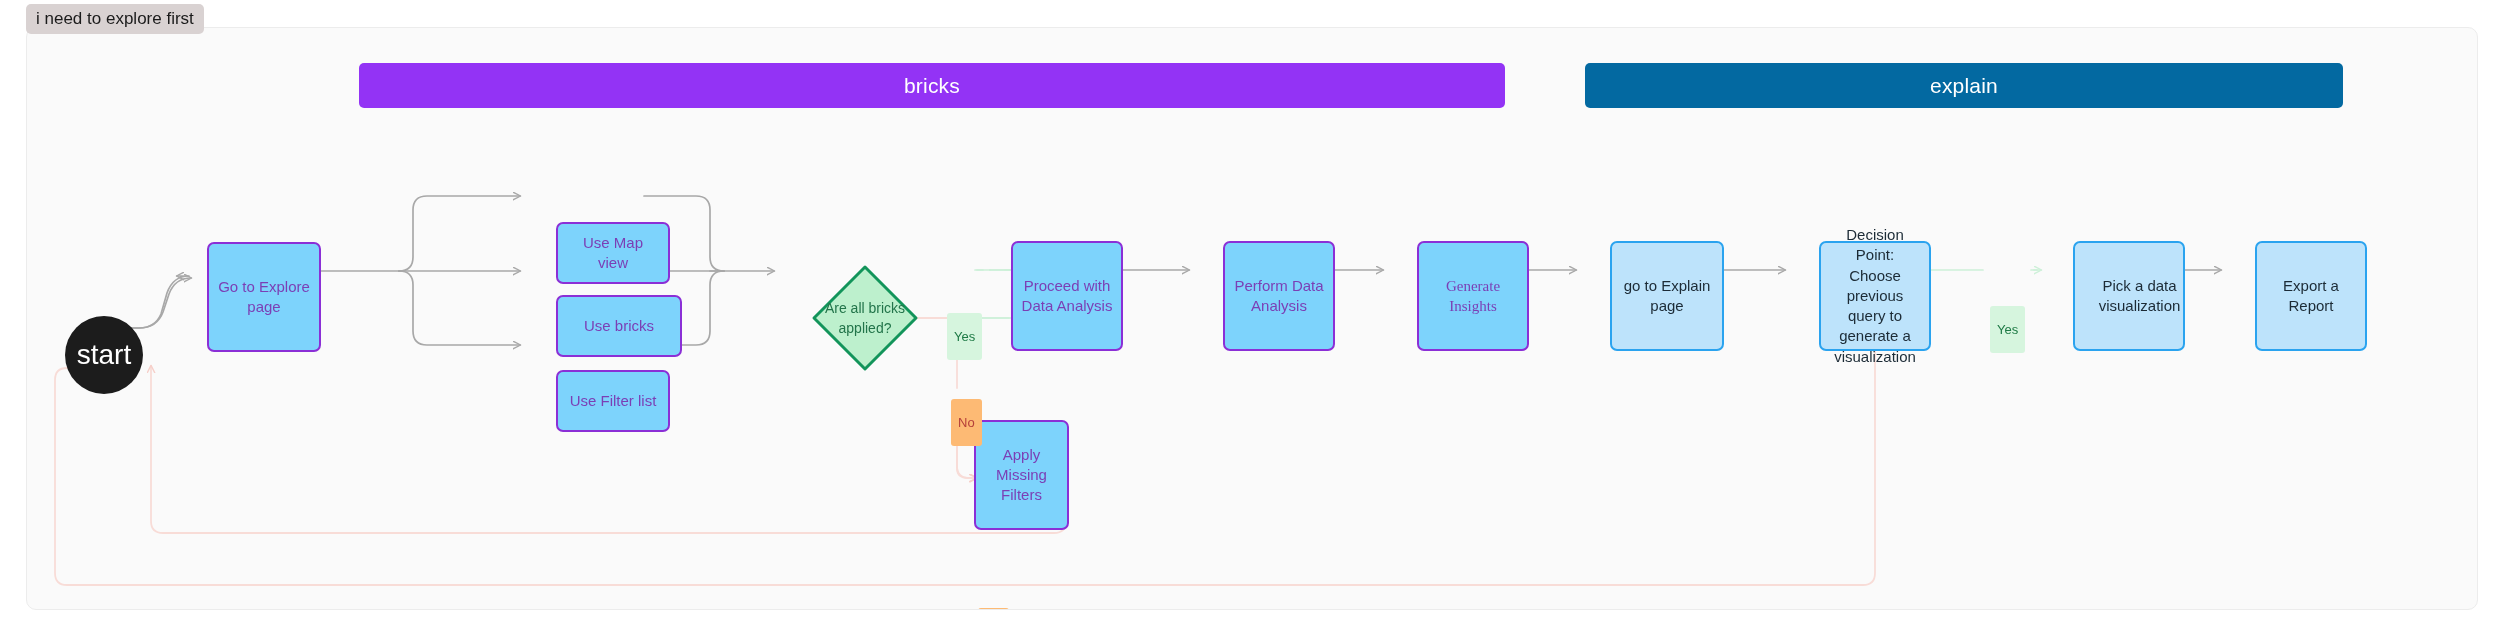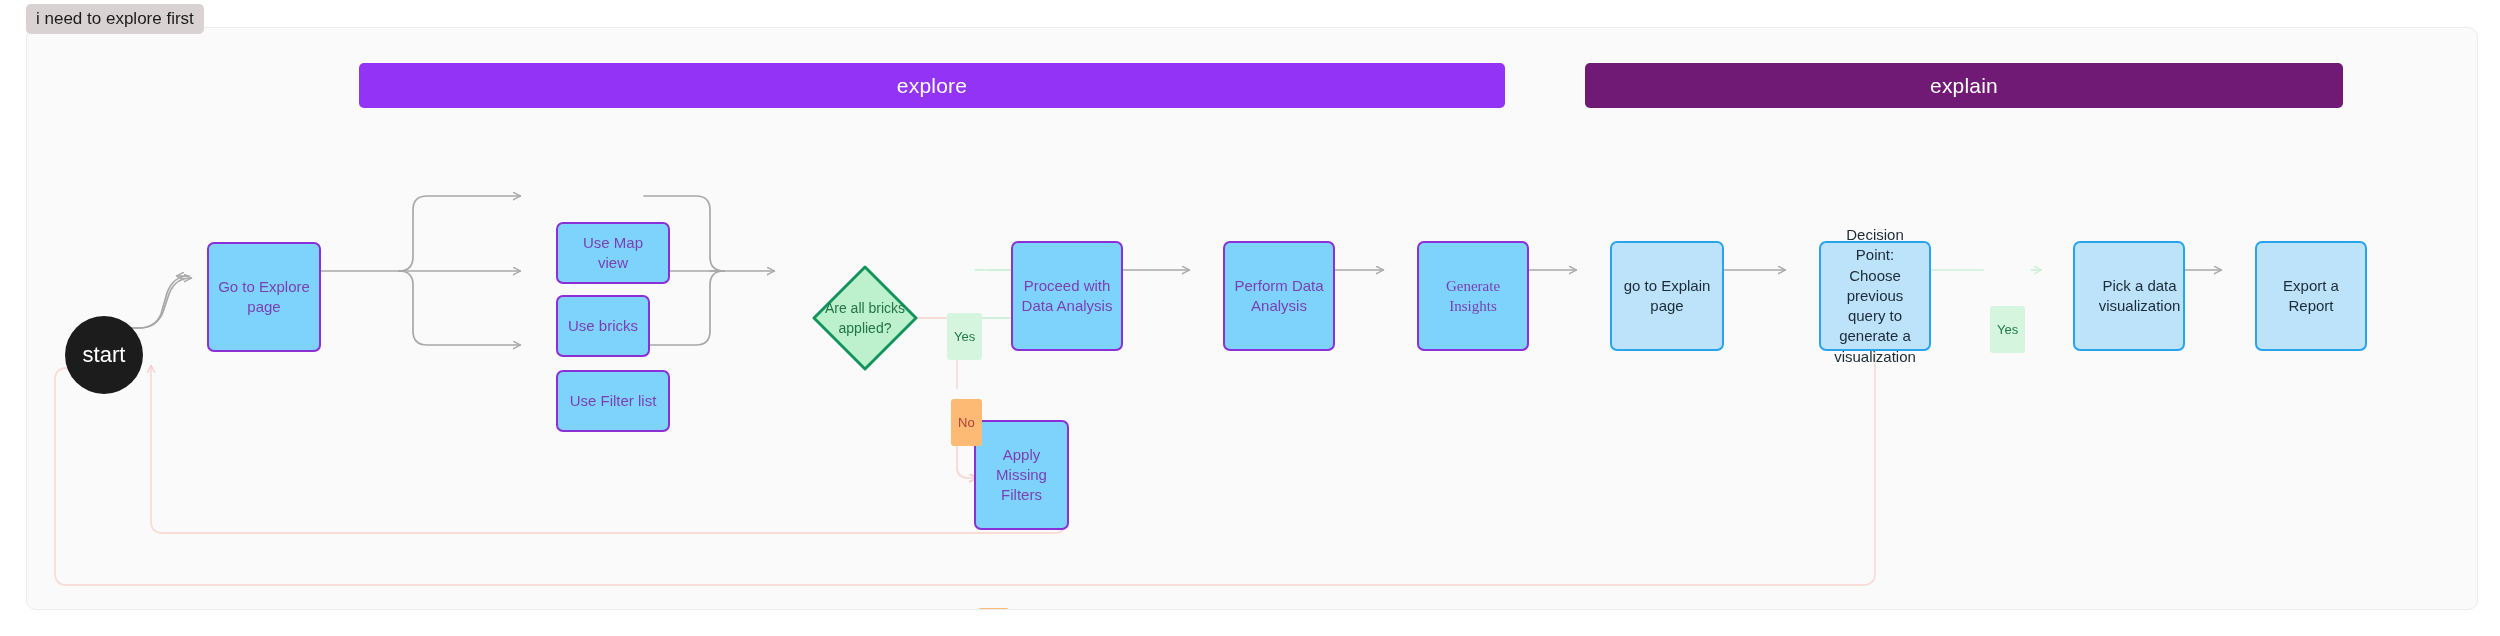--- a/index.html
+++ b/index.html
@@ -86,21 +86,21 @@
   .node.blue {
     background: #bde3fb;
     border: 2.5px solid #2aa3ef;
     border-radius: 7px;
     color: #1c2b36;
   }
   .node.start {
     background: #1c1c1c;
     border-radius: 50%;
     color: #ffffff;
-    font-size: 22px;
+    font-size: 28px;
   }
   .node.diamond-wrap {
     background: transparent;
     border: none;
   }
   .diamond-shape {
     position: absolute;
     left: 0; top: 0;
     width: 100%; height: 100%;
   }
@@ -110,21 +110,21 @@
     color: #22744a;
     font-size: 14px;
     line-height: 1.45;
     text-align: center;
   }
 
   
   #node-start            { left: 38px;   top: 288px; width: 78px;  height: 78px; }
   #node-explore-page     { left: 180px;  top: 214px; width: 114px; height: 110px; }
   #node-map-view         { left: 529px;  top: 194px; width: 114px; height: 62px; }
-  #node-bricks           { left: 529px;  top: 267px; width: 94px; height: 62px; }
+  #node-bricks           { left: 529px;  top: 267px; width: 126px; height: 62px; }
   #node-filter-list      { left: 529px;  top: 342px; width: 114px; height: 62px; }
   #node-diamond          { left: 783px;  top: 235px; width: 110px; height: 110px; }
   #node-proceed          { left: 984px;  top: 213px; width: 112px; height: 110px; }
   #node-perform          { left: 1196px; top: 213px; width: 112px; height: 110px; }
   #node-insights         { left: 1390px; top: 213px; width: 112px; height: 110px; font-family: Liberation Serif, serif; }
   #node-explain-page     { left: 1583px; top: 213px; width: 114px; height: 110px; }
   #node-decision-point   { left: 1792px; top: 213px; width: 112px; height: 110px; }
   #node-pick-viz         { left: 2046px; top: 213px; width: 112px; height: 110px; padding-left: 29px; }
   #node-export-report    { left: 2228px; top: 213px; width: 112px; height: 110px; }
   #node-apply-filters    { left: 947px;  top: 392px; width: 95px; height: 110px; }
@@ -227,23 +227,23 @@
 
         <path d="M1039,477 L1039,493 Q1039,505 1027,505 L136,505
                  Q124,505 124,493 L124,338" marker-end="url(#ah-pink)"></path>
 
         <path d="M1848,298 L1848,545 Q1848,557 1836,557 L40,557
                  Q28,557 28,545 L28,352 Q28,340 40,340 L62,340" marker-end="url(#ah-pink)"></path>
       </g>
     </svg>
 
     <div class="section-bar" id="bar-explore" style="background: rgb(147, 51, 245);">
-      <span>explore</span>
-    </div>
-    <div class="section-bar" id="bar-explain" style="background: #701a75;">
+      <span>bricks</span>
+    </div>
+    <div class="section-bar" id="bar-explain" style="background: #0369a1;">
       <span>explain</span>
     </div>
 
     <div class="node start" id="node-start">
       <span>start</span>
     </div>
 
     <div class="node purple" id="node-explore-page">
       <span>Go to Explore page</span>
     </div>

